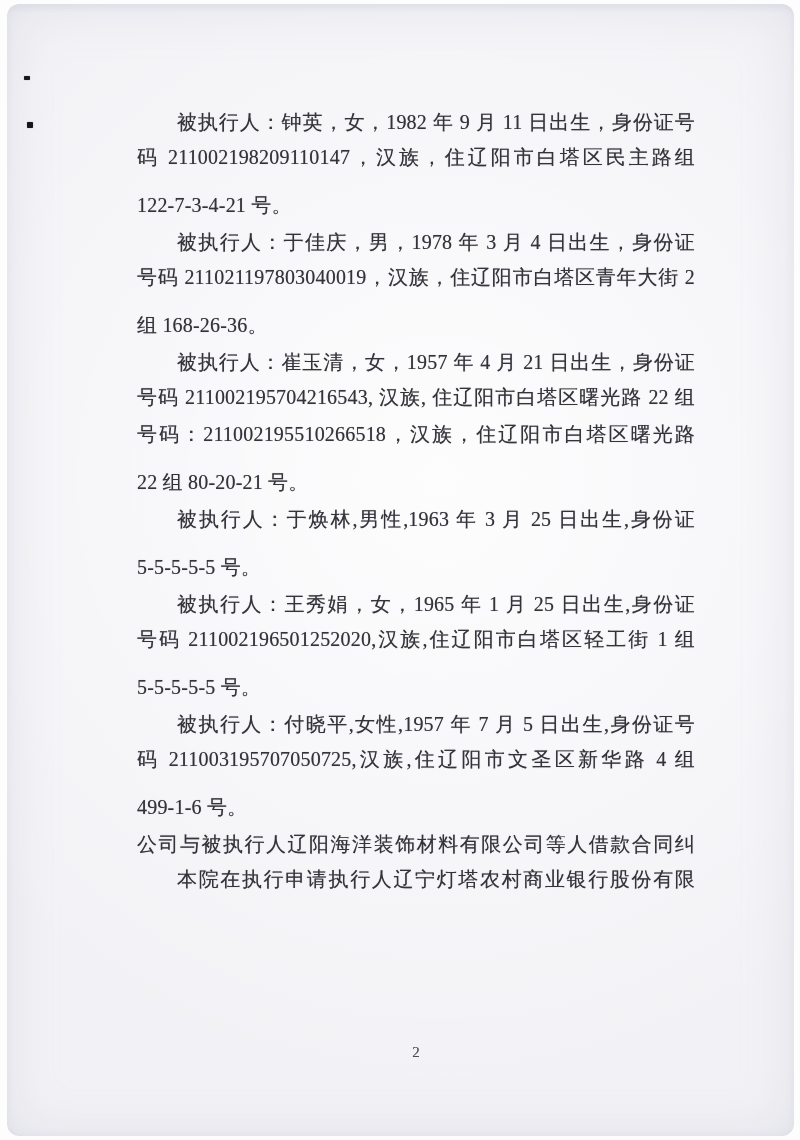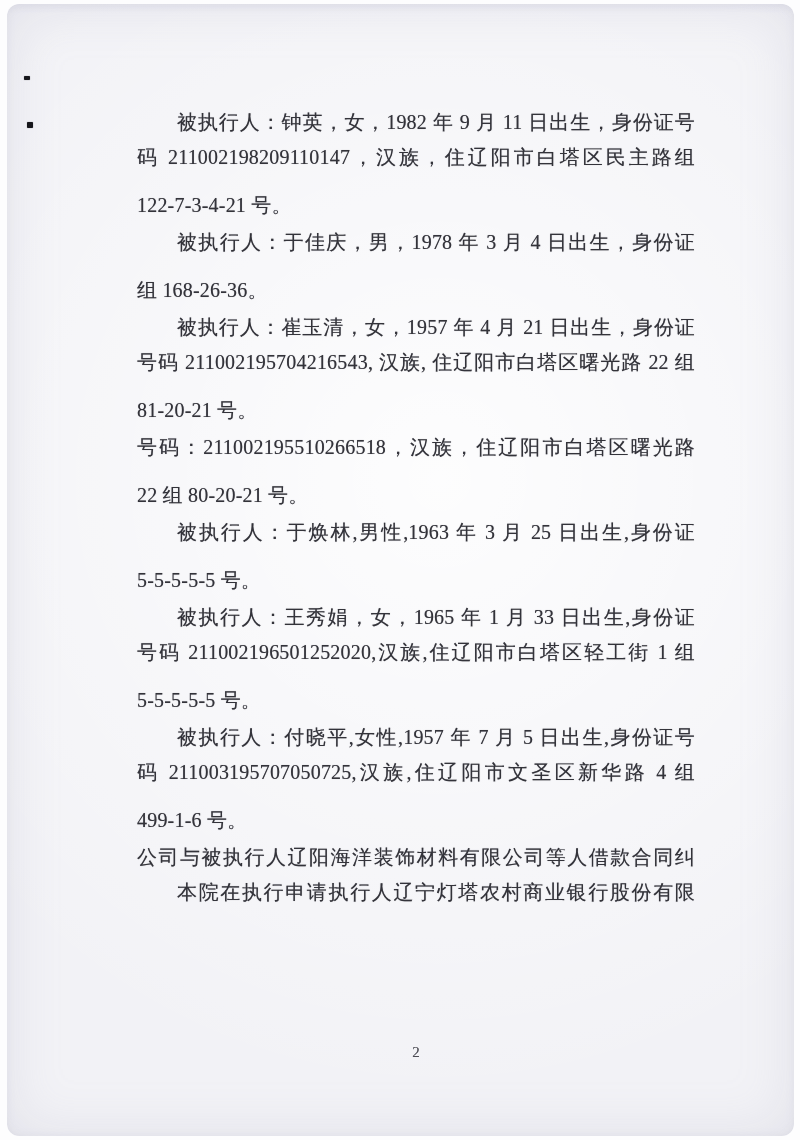--- a/index.html
+++ b/index.html
@@ -71,37 +71,37 @@
   <div class="scan-page">
     <div class="doc-body">
 
     <div class="para">
           <div class="line first">被执行人：钟英，女，1982 年 9 月 11 日出生，身份证号</div>
           <div class="line">码 211002198209110147，汉族，住辽阳市白塔区民主路组</div>
           <div class="line lastline">122-7-3-4-21 号。</div>
         </div>
         <div class="para">
           <div class="line first">被执行人：于佳庆，男，1978 年 3 月 4 日出生，身份证</div>
+          <div class="line">号码 211021197803040019，汉族，住辽阳市白塔区青年大街 2</div>
           <div class="line lastline">组 168-26-36。</div>
         </div>
         <div class="para">
           <div class="line first">被执行人：崔玉清，女，1957 年 4 月 21 日出生，身份证</div>
           <div class="line">号码 211002195704216543, 汉族, 住辽阳市白塔区曙光路 22 组</div>
-          <div class="line lastline">81-20-21 号。</div>
         </div>
         <div class="para">
           <div class="line">号码：211002195510266518，汉族，住辽阳市白塔区曙光路</div>
           <div class="line lastline">22 组 80-20-21 号。</div>
         </div>
         <div class="para">
           <div class="line first">被执行人：于焕林,男性,1963 年 3 月 25 日出生,身份证</div>
           <div class="line lastline">5-5-5-5-5 号。</div>
         </div>
         <div class="para">
-          <div class="line first">被执行人：王秀娟，女，1965 年 1 月 33 日出生,身份证</div>
+          <div class="line first">被执行人：王秀娟，女，1965 年 1 月 25 日出生,身份证</div>
           <div class="line">号码 211002196501252020,汉族,住辽阳市白塔区轻工街 1 组</div>
           <div class="line lastline">5-5-5-5-5 号。</div>
         </div>
         <div class="para">
           <div class="line first">被执行人：付晓平,女性,1957 年 7 月 5 日出生,身份证号</div>
           <div class="line">码 211003195707050725,汉族,住辽阳市文圣区新华路 4 组</div>
           <div class="line lastline">499-1-6 号。</div>
         </div>
         <div class="para">
           <div class="line">公司与被执行人辽阳海洋装饰材料有限公司等人借款合同纠</div>

